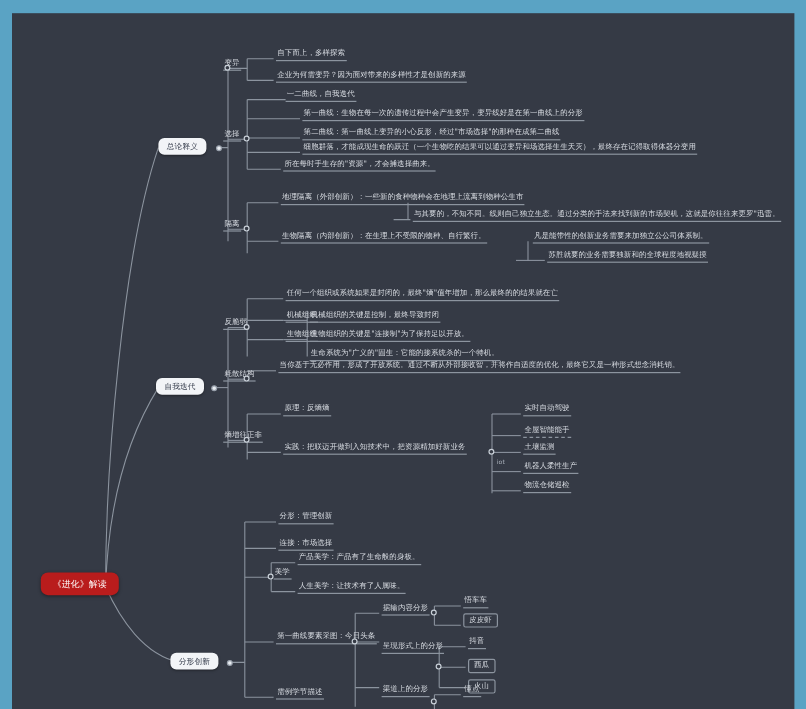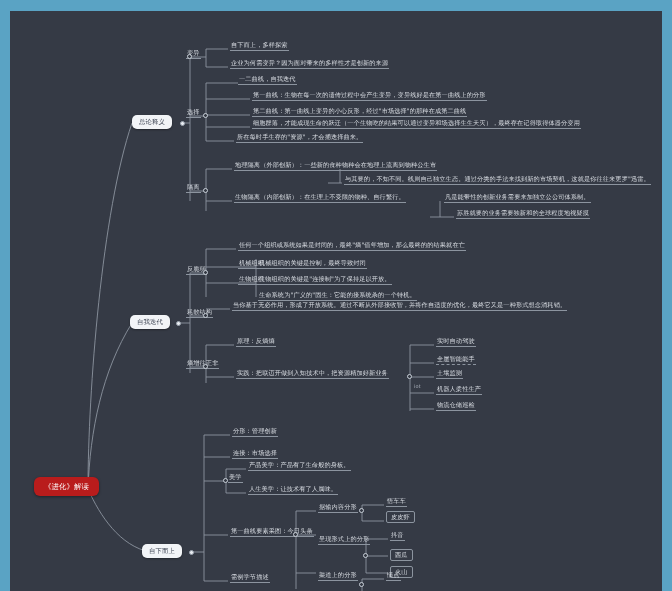--- a/index.html
+++ b/index.html
@@ -149,21 +149,21 @@
     </svg>
 
     <div class="node root" style="left:24px;top:466px;">《进化》解读</div>
 
     <div class="node pill" style="left:122px;top:104px;">总论释义</div>
     <div class="dot" style="left:170px;top:110px;"></div>
 
     <div class="node pill" style="left:120px;top:304px;">自我迭代</div>
     <div class="dot" style="left:166px;top:310px;"></div>
 
-    <div class="node pill" style="left:132px;top:533px;">自下而上</div>
+    <div class="node pill" style="left:132px;top:533px;">分形创新</div>
     <div class="dot" style="left:179px;top:539px;"></div>
 
     <div class="node ul" style="left:176px;top:38px;">变异</div>
     <div class="dot dark" style="left:177px;top:43px;"></div>
     <div class="node ul" style="left:220px;top:30px;">自下而上，多样探索</div>
     <div class="node ul" style="left:220px;top:48px;">企业为何需变异？因为面对带来的多样性才是创新的来源</div>
 
     <div class="node ul" style="left:176px;top:97px;">选择</div>
     <div class="dot dark" style="left:193px;top:102px;"></div>
     <div class="node ul" style="left:228px;top:64px;">一二曲线，自我迭代</div>

